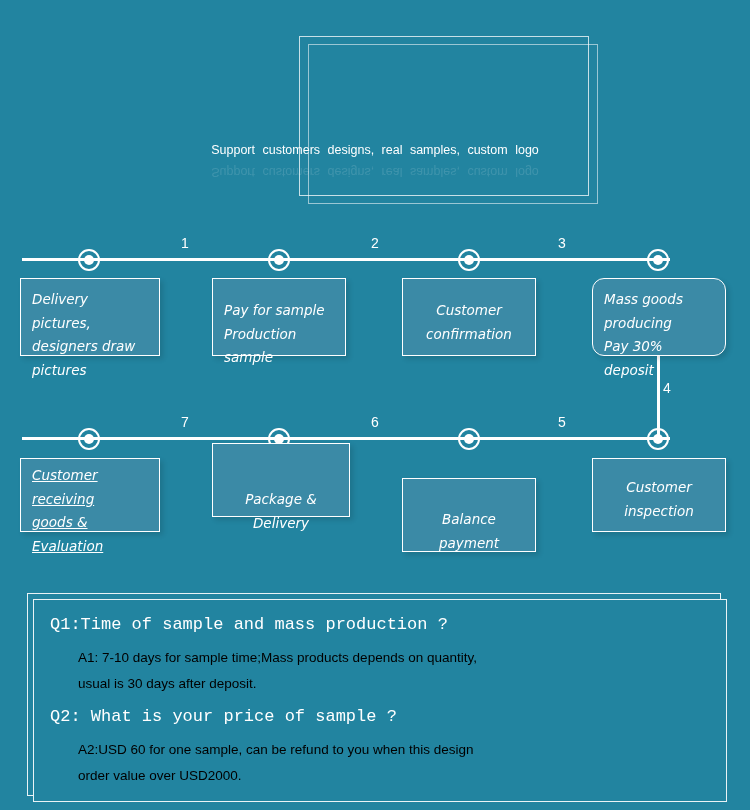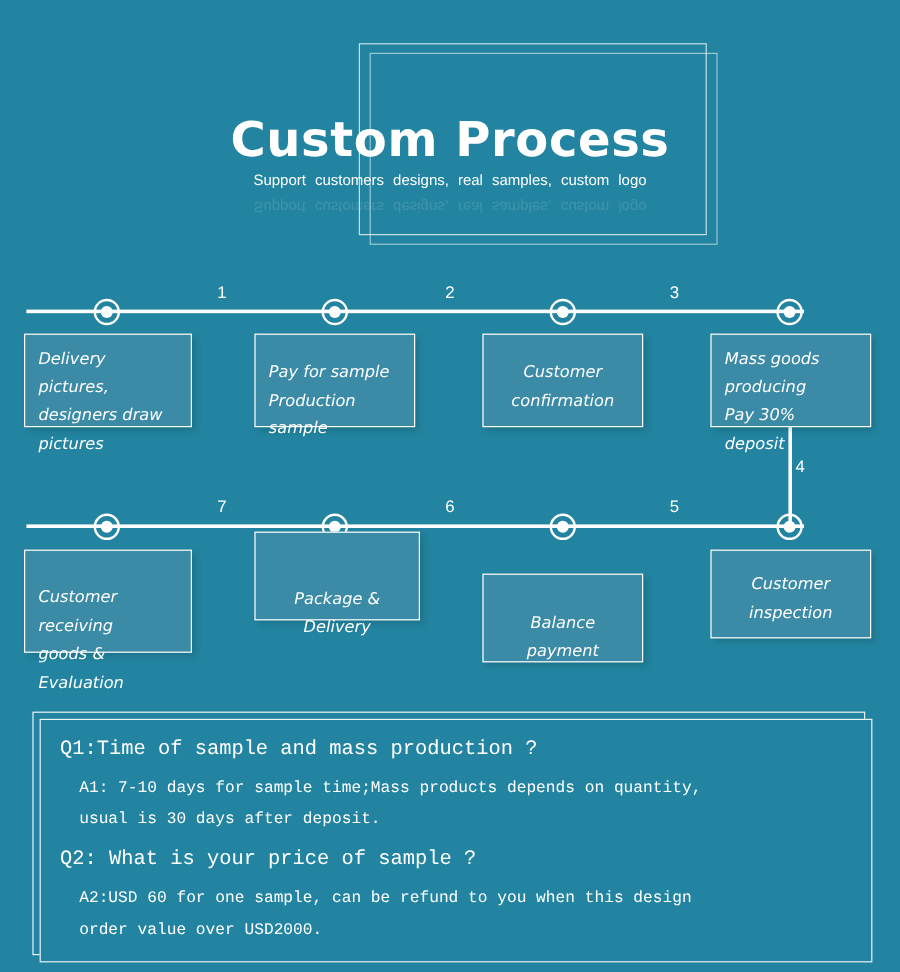--- a/index.html
+++ b/index.html
@@ -185,35 +185,34 @@
     width: 660px;
     z-index: 4;
   }
   .faq-q {
     color: #ffffff;
     font-size: 17px;
     font-family: Liberation Mono, monospace;
     margin-bottom: 11px;
   }
   .faq-a {
-    color: #ffffff;
+    color: #000000;
     font-size: 13.5px;
-    font-family: Liberation Mono, monospace;
-    margin-left: 16px;
+    font-family: Liberation Sans, sans-serif;
+    margin-left: 28px;
     line-height: 1.95;
     margin-bottom: 9px;
   }
 </style>
 </head>
 <body>
 
 <div class="header">
   <div class="header-frame-outer"></div>
   <div class="header-frame-inner"></div>
-  <div class="header-title">Custom Process</div>
   <div class="header-subtitle">Support  customers  designs,  real  samples,  custom  logo</div>
   <div class="header-subtitle-reflection">Support  customers  designs,  real  samples,  custom  logo</div>
 </div>
 
 <div class="flow">
 
   <div class="flow-line horizontal" style="left:22px; top:33px; width:648px;"></div>
 
   <div class="flow-line vertical" style="left:657px; top:126px; height:88px;"></div>
 
@@ -248,27 +247,27 @@
   <div class="step-box" style="left:212px; top:53px; width:134px; height:78px; padding-top:20px;">
     <div>Pay for sample</div>
     <div>Production sample</div>
   </div>
 
   <div class="step-box center" style="left:402px; top:53px; width:134px; height:78px; padding-top:20px;">
     <div>Customer</div>
     <div>confirmation</div>
   </div>
 
-  <div class="step-box" style="left:592px; top:53px; width:134px; height:78px;">
+  <div class="step-box" style="left:592px; top:53px; width:134px; height:78px;border-radius:12px;">
     <div>Mass goods</div>
     <div>producing</div>
     <div>Pay 30% deposit</div>
   </div>
 
-  <div class="step-box" style="left:20px; top:233px; width:140px; height:86px; padding-top:28px;">
+  <div class="step-box" style="left:20px; top:233px; width:140px; height:74px; padding-top:5px;text-decoration:underline;">
     <div>Customer receiving</div>
     <div>goods &amp; Evaluation</div>
   </div>
 
   <div class="step-box center" style="left:212px; top:218px; width:138px; height:74px; padding-top:44px;">
     <div>Package &amp; Delivery</div>
   </div>
 
   <div class="step-box center" style="left:402px; top:233px; width:134px; height:74px; padding-top:29px;margin-top:20px;">
     <div>Balance payment</div>

